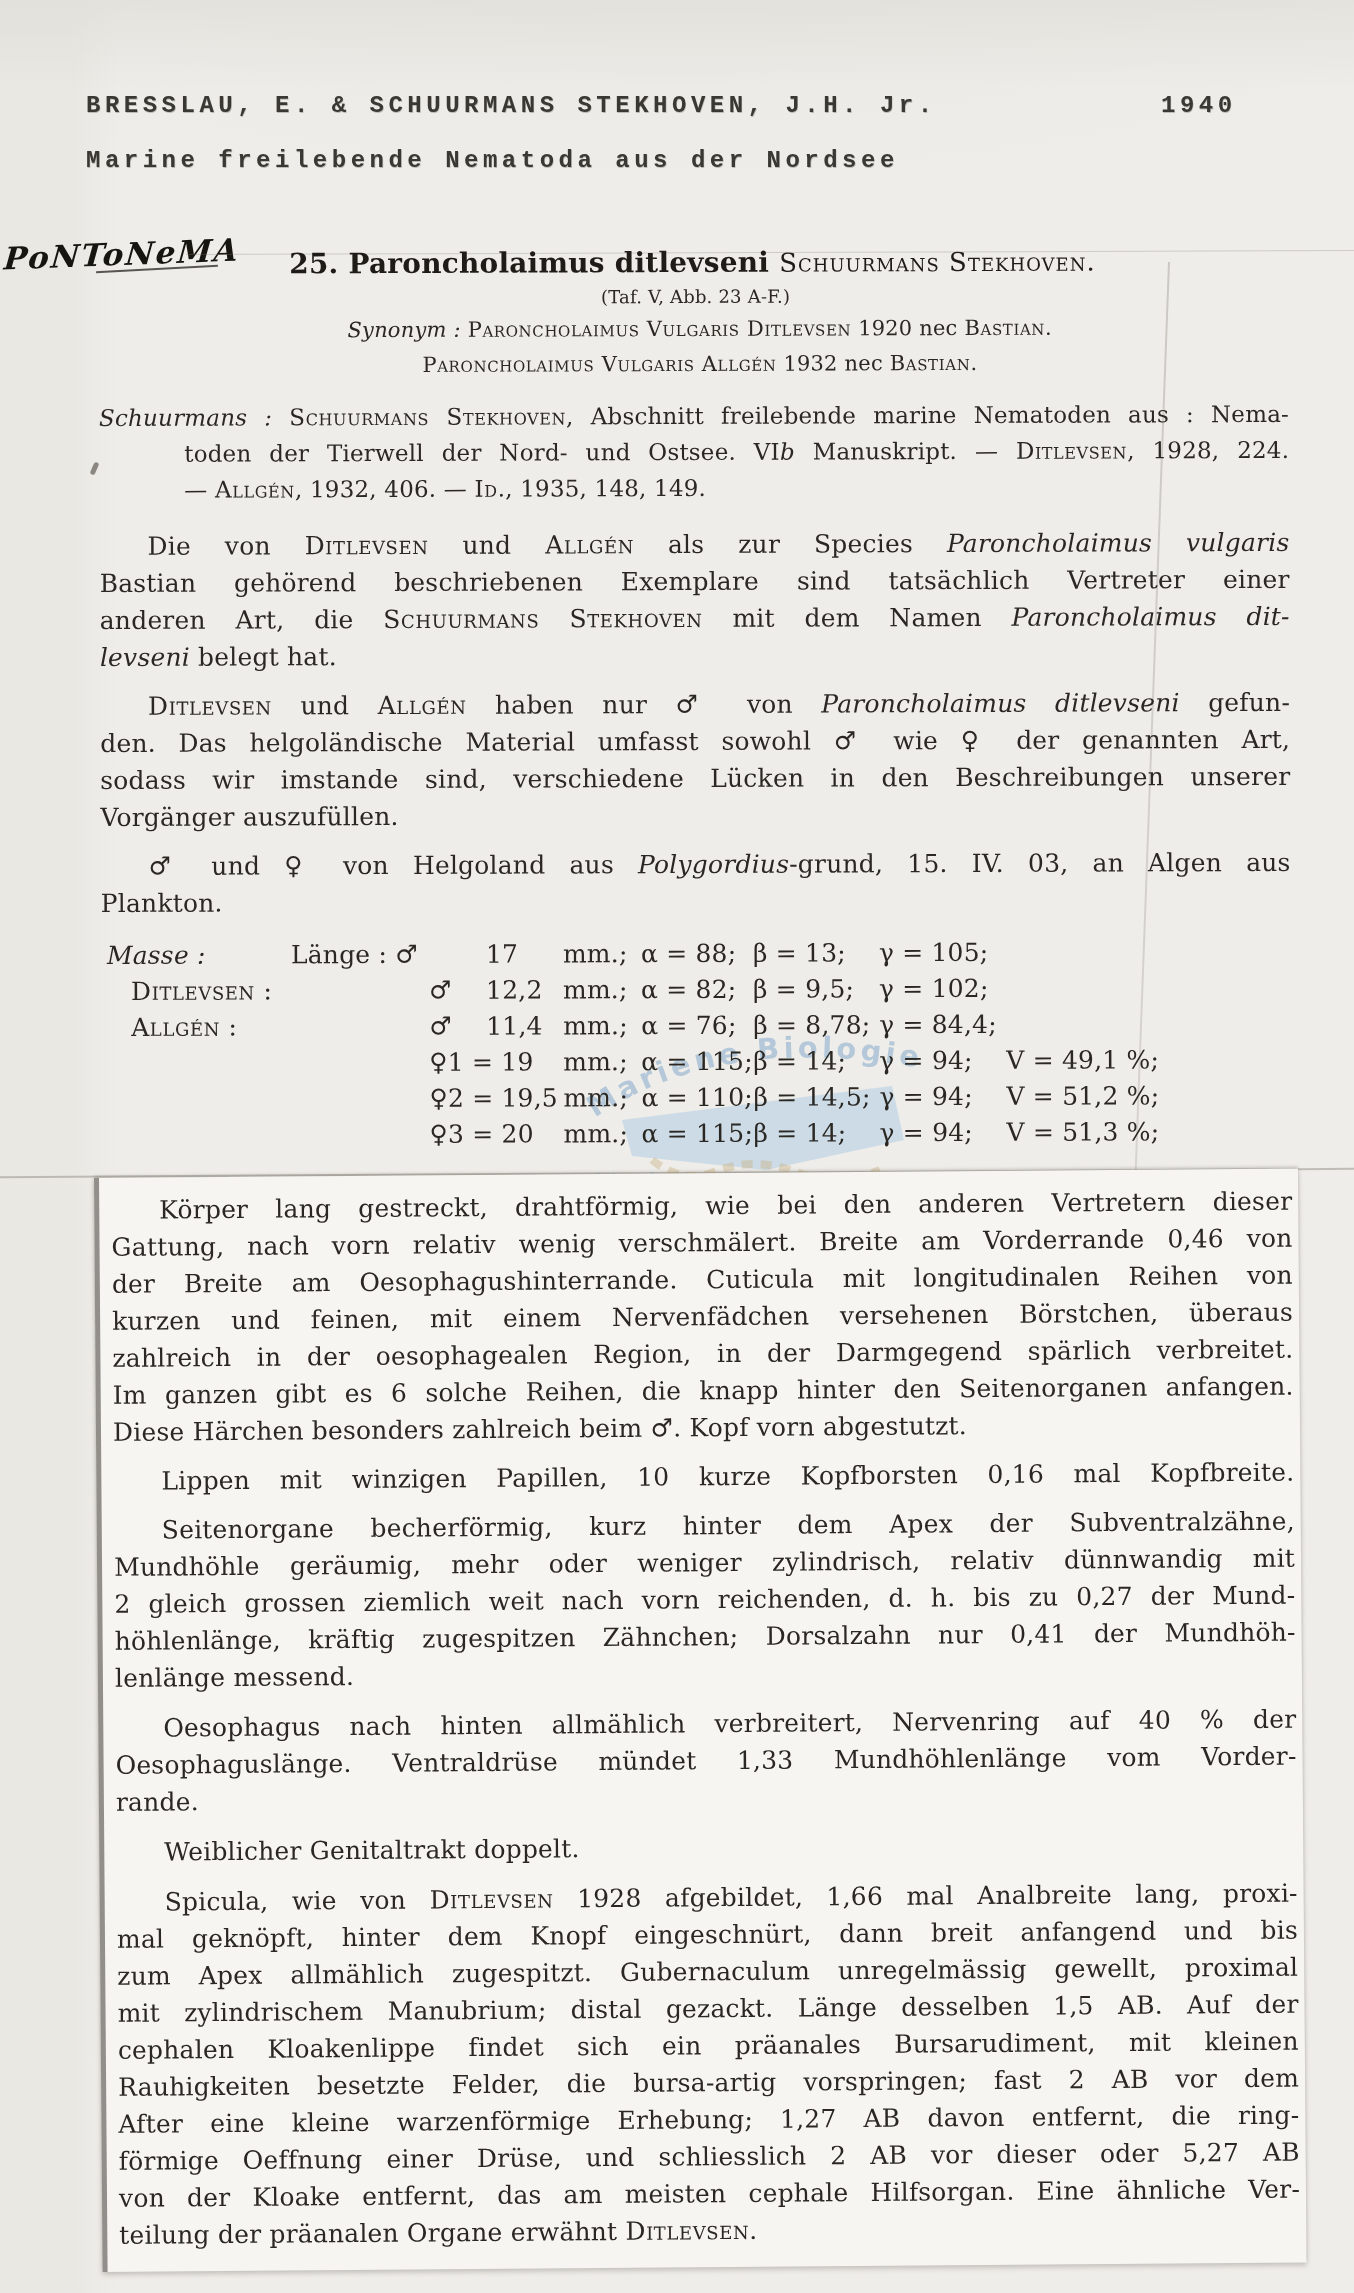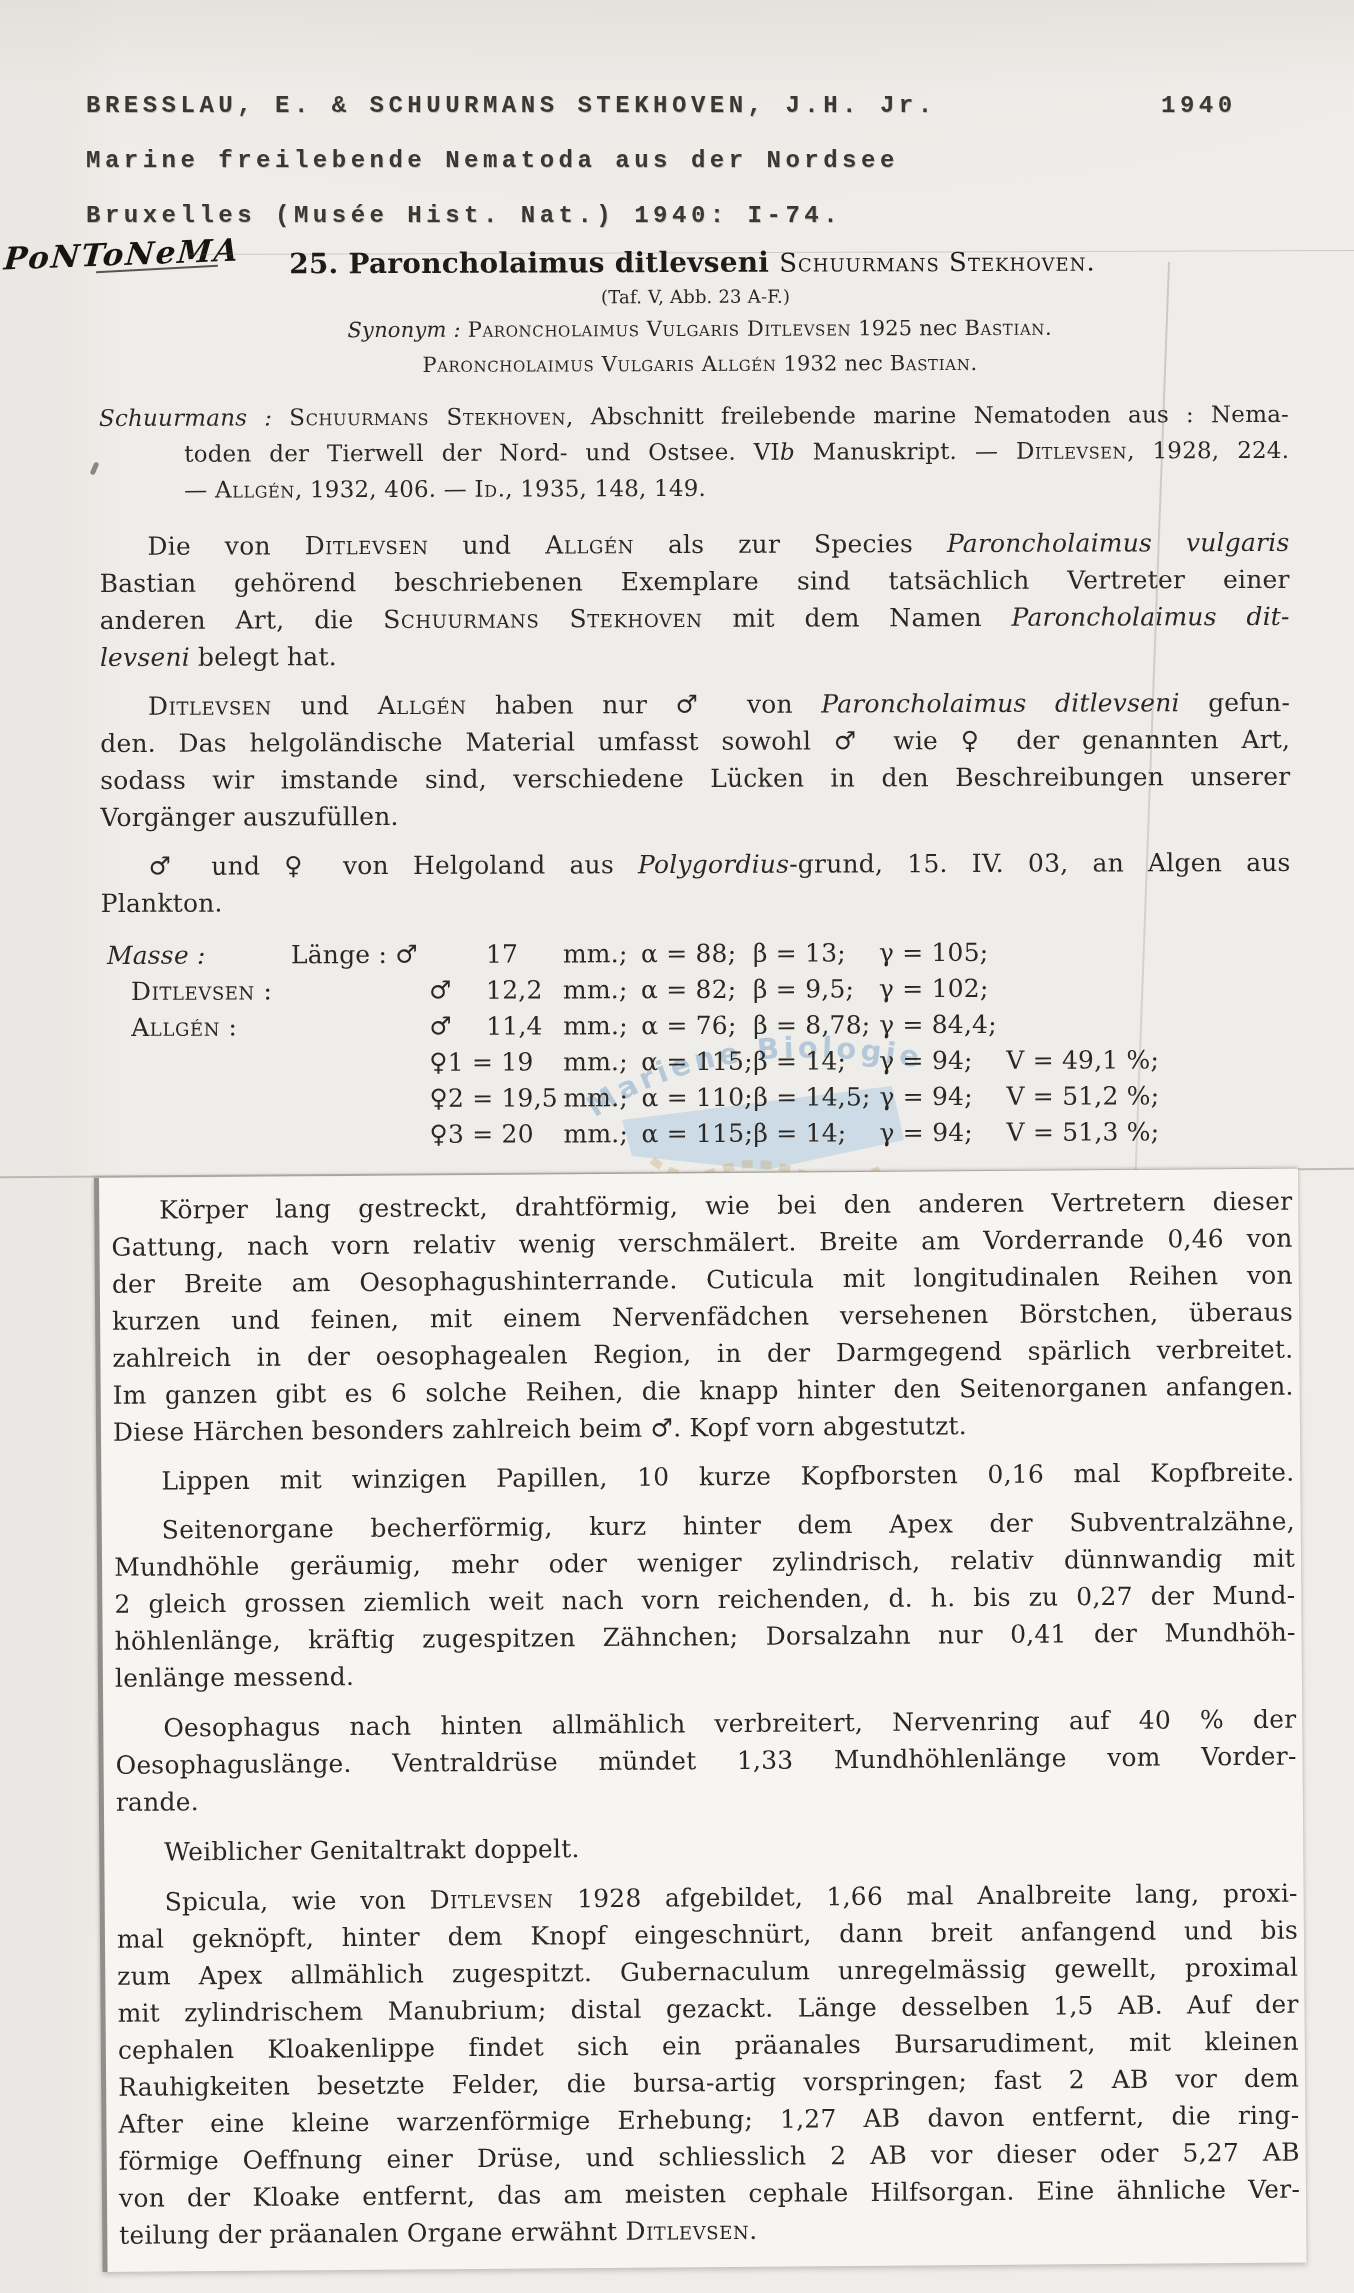--- a/index.html
+++ b/index.html
@@ -78,21 +78,20 @@
 <body>
 
 <div class="page">
 
   <div class="typed">
     <div class="tline">
       <span>BRESSLAU, E. &amp; SCHUURMANS STEKHOVEN, J.H. Jr.</span>
       <span class="typed-year">1940</span>
     </div>
     <div class="tline">Marine freilebende Nematoda aus der Nordsee</div>
-    <div class="tline">Bruxelles (Musée Hist. Nat.) 1940: I-74.</div>
   </div>
 
   <div class="annotation">PoNToNeMA</div>
   <div class="annotation-stroke"></div>
   <div class="ink-speck"></div>
 
   <div class="seam-top"></div>
   <div class="seam-mid"></div>
   <div class="crease"></div>
 
@@ -110,21 +109,21 @@
       <text x="2" y="206" font-size="25" letter-spacing="1" fill="#c6ad6d" opacity="0.75" font-family="DejaVu Sans, sans-serif" font-weight="bold">http://intramar.ugent.be/nemys/</text>
     </svg>
   </div>
 
   <div class="clip1">
     <div class="block-heading">
         <div class="tl ttl"><span class="b">25. Paroncholaimus ditlevseni </span><span class="scl">Schuurmans Stekhoven.</span></div>
         <div class="tl taf last"><span>(Taf. V, Abb. 23 A-F.)</span></div>
       </div>
     <div class="block-syn">
-        <div class="tl syn"><span class="i">Synonym : </span><span class="sc">Paroncholaimus Vulgaris Ditlevsen</span><span> 1925 nec </span><span class="sc">Bastian</span><span>.</span></div>
+        <div class="tl syn"><span class="i">Synonym : </span><span class="sc">Paroncholaimus Vulgaris Ditlevsen</span><span> 1920 nec </span><span class="sc">Bastian</span><span>.</span></div>
         <div class="tl syn"><span class="sc">Paroncholaimus Vulgaris Allgén</span><span> 1932 nec </span><span class="sc">Bastian</span><span>.</span></div>
       </div>
     <div class="text-col">
       <div class="block-lit">
           <div class="tl lit"><span class="i">Schuurmans : </span><span class="sc">Schuurmans Stekhoven</span><span>, Abschnitt freilebende marine Nematoden aus : Nema-</span></div>
           <div class="tl lit hang"><span>toden der Tierwell der Nord- und Ostsee. VI</span><span class="i">b</span><span> Manuskript. — </span><span class="sc">Ditlevsen</span><span>, 1928, 224.</span></div>
           <div class="tl lit hang last"><span>— </span><span class="sc">Allgén</span><span>, 1932, 406. — </span><span class="sc">Id</span><span>., 1935, 148, 149.</span></div>
         </div>
       <div class="block-body1">
           <div class="tl ind"><span>Die von </span><span class="sc">Ditlevsen</span><span> und </span><span class="sc">Allgén</span><span> als zur Species </span><span class="i">Paroncholaimus vulgaris</span></div>

